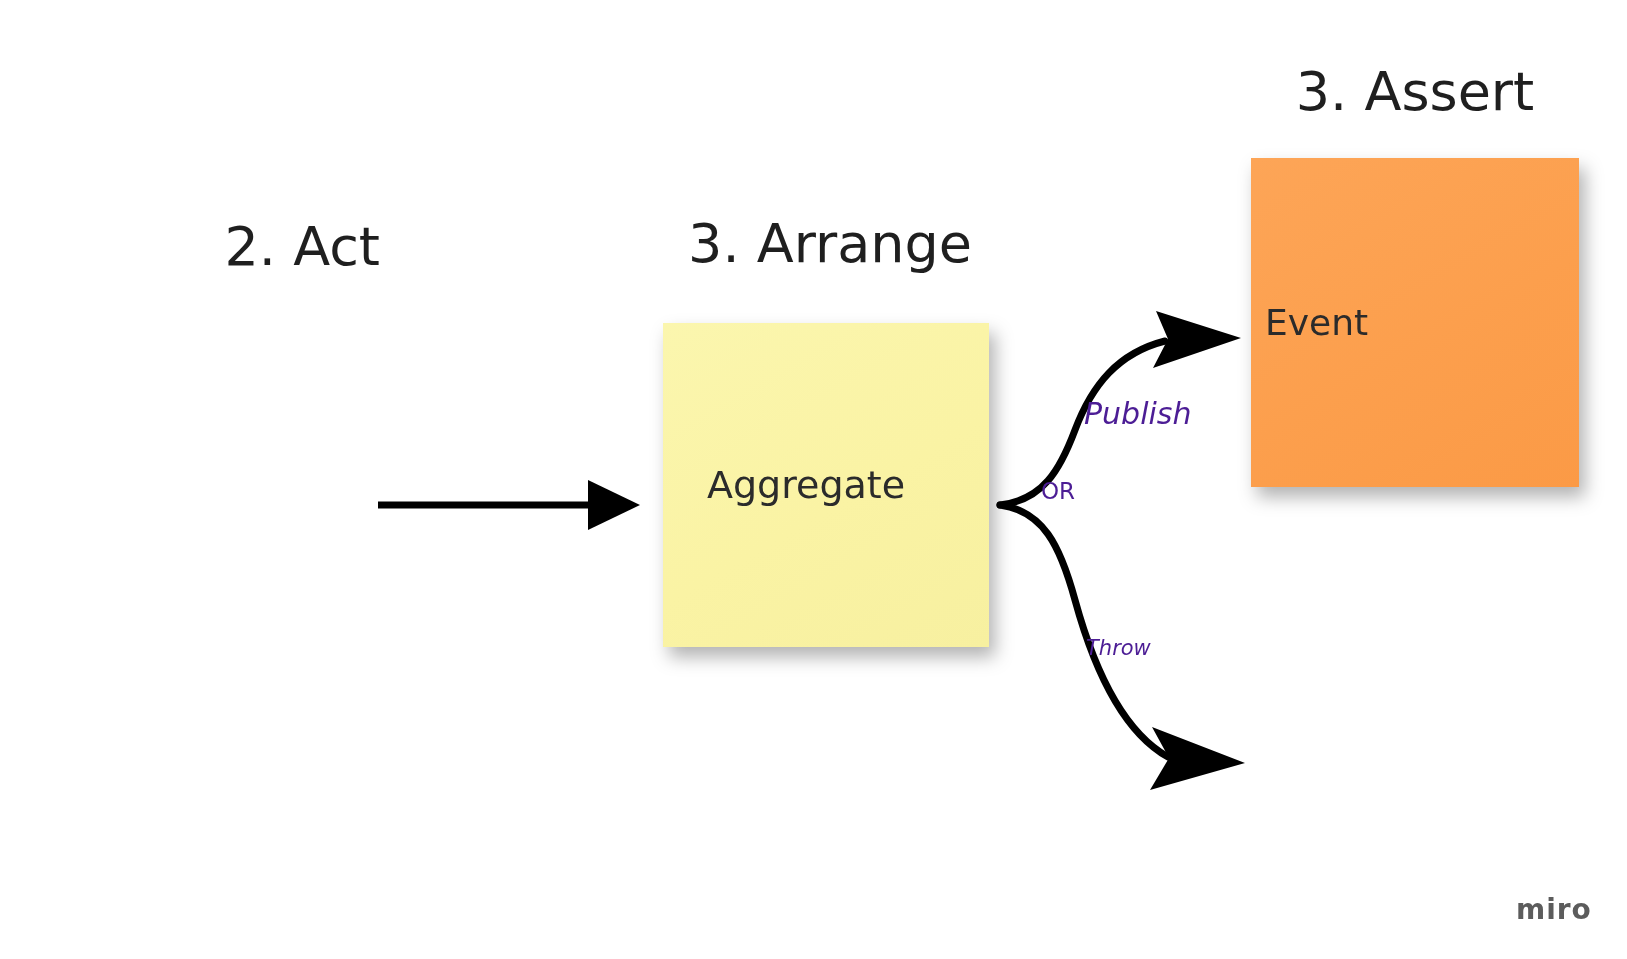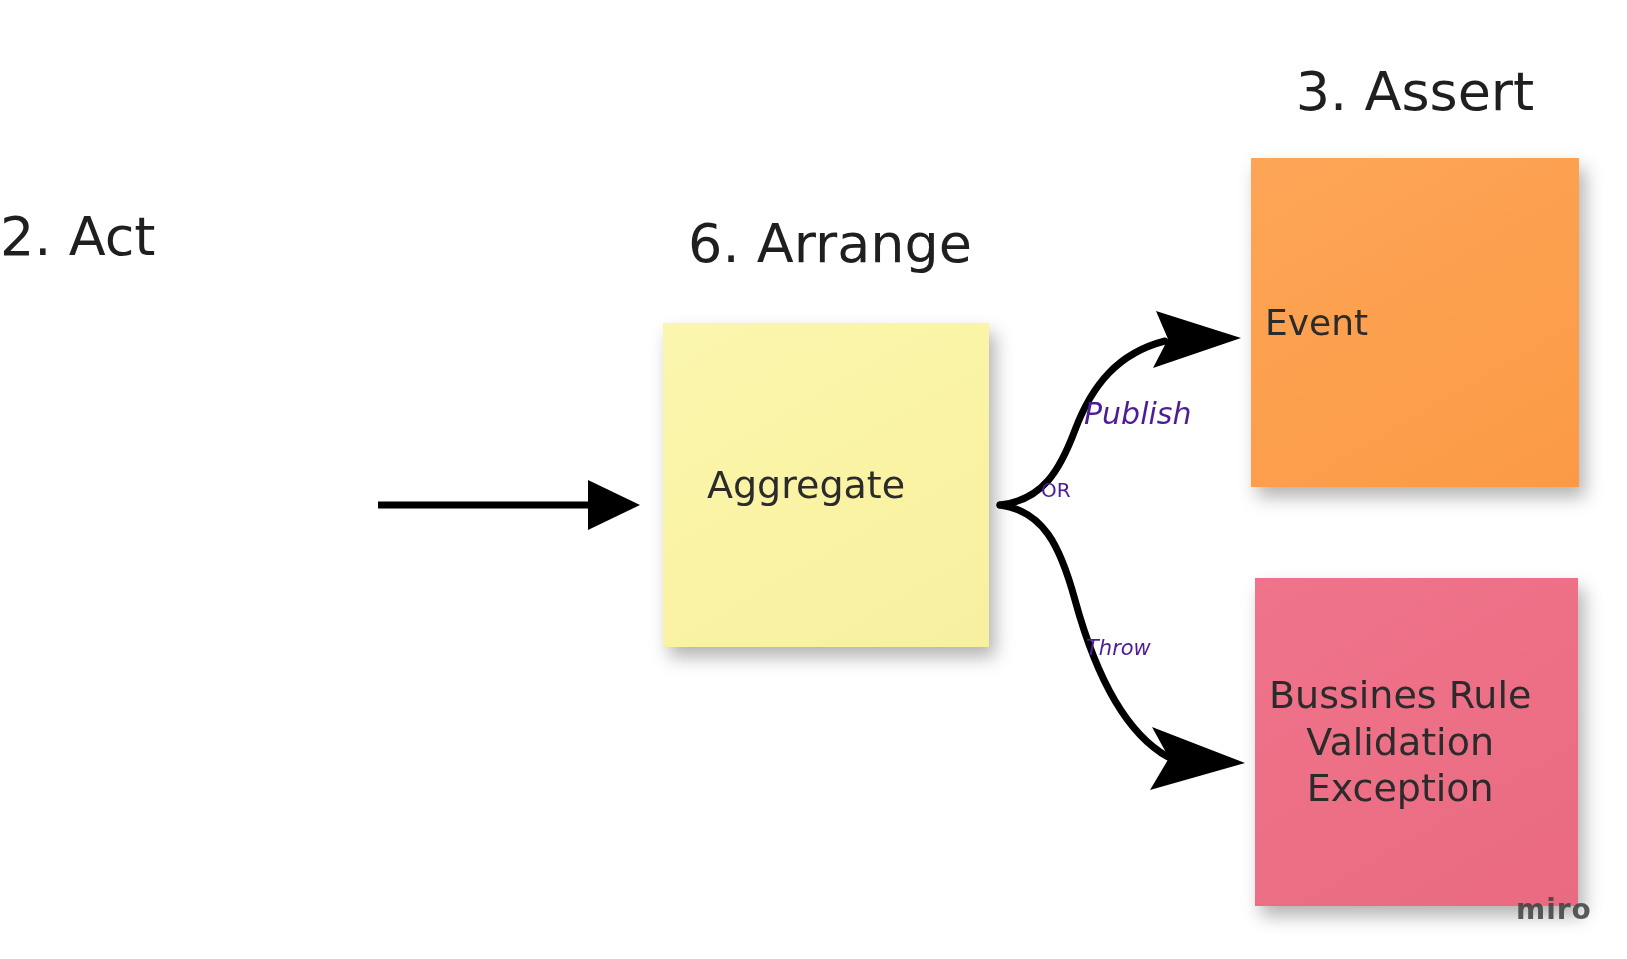--- a/index.html
+++ b/index.html
@@ -64,37 +64,37 @@
   }
   
   .heading {
     position: absolute;
     font-size: 54px;
     font-weight: 400;
     color: #1f1f1f;
     white-space: nowrap;
     font-family: "DejaVu Sans", "Liberation Sans", sans-serif;
   }
-  #heading-act      { left: 0px;    top: 205px; width: 380px;  text-align: left; }
+  #heading-act      { left: 0px;    top: 215px; width: 380px;  text-align: right; }
   #heading-arrange  { left: 600px;  top: 212px; width: 460px;  text-align: center; }
   #heading-assert   { left: 1190px; top: 60px;  width: 450px;  text-align: center; }
   
   .edge-label {
     position: absolute;
     color: #4c1d95;
     white-space: nowrap;
     font-family: "DejaVu Sans", "Liberation Sans", sans-serif;
   }
   #label-publish {
     left: 1084px; top: 396px;
     font-size: 30px; font-style: italic;
   }
   #label-or {
     left: 1041px; top: 478px;
-    font-size: 20px; font-style: normal;
+    font-size: 23px; font-style: normal;
   }
   #label-throw {
     left: 1086px; top: 636px;
     font-size: 21px; font-style: italic;
   }
   
   #arrows {
     position: absolute;
     left: 0; top: 0;
     width: 1627px; height: 959px;
@@ -112,38 +112,33 @@
     font-weight: bold;
   }
 </style>
 </head>
 <body>
 
 <div id="canvas">
 
   <div class="heading" id="heading-act">2. Act</div>
 
-  <div class="heading" id="heading-arrange">6. Arrange</div>
+  <div class="heading" id="heading-arrange">3. Arrange</div>
 
   <div class="heading" id="heading-assert">3. Assert</div>
 
 
   <div class="note" id="note-aggregate">
     <span class="note-text">Aggregate</span>
   </div>
 
   <div class="note" id="note-event">
     <span class="note-text">Event</span>
   </div>
 
-  <div class="note" id="note-exception">
-    <span class="note-text">Bussines Rule
-Validation
-Exception</span>
-  </div>
 
   <svg id="arrows" viewBox="0 0 1627 959">
 
     <g>
       <line x1="378" y1="505" x2="597" y2="505" stroke="#000000" stroke-width="7" stroke-linecap="butt"></line>
       <polygon points="588,480 640,505 588,530"></polygon>
     </g>
 
     <g>
       <path d="M 1000,505 C 1043,500 1060,470 1075,430

